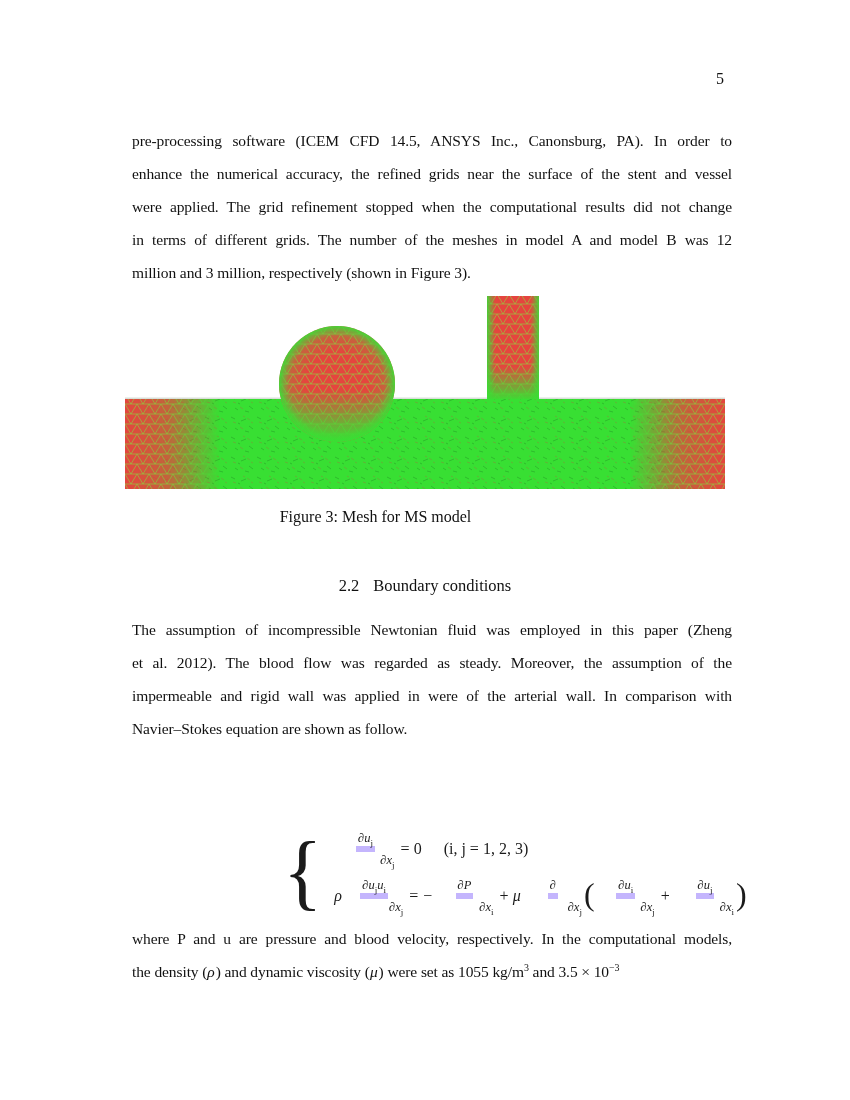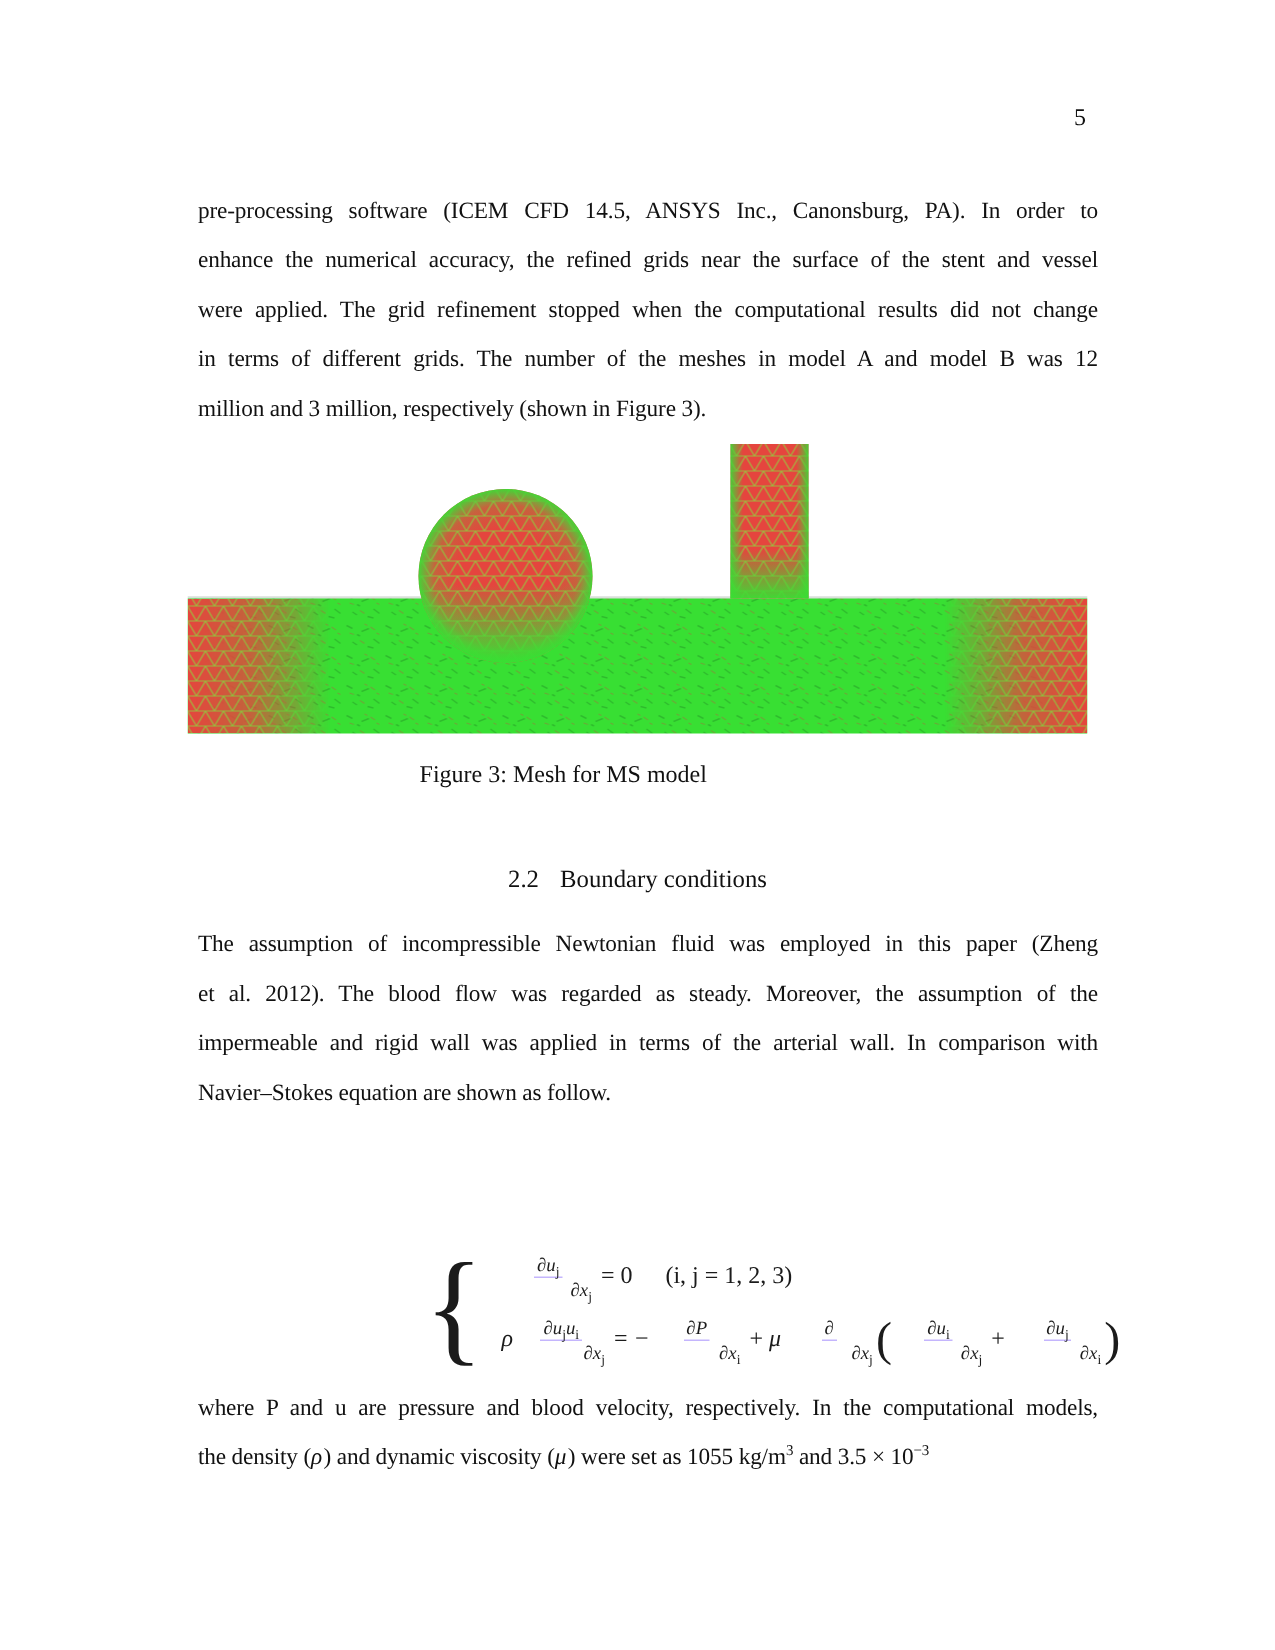--- a/index.html
+++ b/index.html
@@ -41,21 +41,21 @@
     font-size:82px;line-height:1;font-weight:400;
     transform:scaleY(1.02);margin-right:12px;color:#1b1b1b;
     font-family:"Liberation Serif",serif;
   }
   .eq-rows{display:flex;flex-direction:column;gap:11px;}
   .eq-row{display:flex;align-items:center;font-size:16px;color:#1b1b1b;}
   .frac{
     display:inline-flex;flex-direction:column;align-items:center;
     font-size:12.5px;line-height:1.12;margin:0 2px;vertical-align:middle;
   }
-  .frac .num{border-bottom:1px solid #c4b5fd;padding:0 2px 1px 2px;text-align:right;}
+  .frac .num{border-bottom:6px solid #c4b5fd;padding:0 2px 1px 2px;text-align:right;}
   .frac .den{padding-top:1px;margin-left:44px;}
   .mv{font-style:italic;}
   .frac sub,.msub{font-size:9px;font-style:normal;vertical-align:sub;line-height:0;}
   .op{margin:0 4px;}
   .op.tight{margin:0 1px;}
   .grk{font-style:italic;margin-right:1px;}
   .cond{margin-left:18px;}
   .big-paren{font-size:32px;font-weight:300;line-height:0.9;transform:translateY(-1px);}
   sup{font-size:10px;line-height:0;}
 </style>
@@ -143,21 +143,21 @@
 
   <div class="figure-caption">Figure 3: Mesh for MS model</div>
 
   <div class="section-heading">
     <span class="sec-num">2.2</span><span>Boundary conditions</span>
   </div>
 
   <div class="para" style="top:613px">
     <div class="pline j">The assumption of incompressible Newtonian fluid was employed in this paper (Zheng</div>
     <div class="pline j">et al. 2012). The blood flow was regarded as steady. Moreover, the assumption of the</div>
-    <div class="pline j">impermeable and rigid wall was applied in terms of the arterial wall. In comparison with</div>
+    <div class="pline j">impermeable and rigid wall was applied in were of the arterial wall. In comparison with</div>
     <div class="pline last">Navier–Stokes equation are shown as follow.</div>
   </div>
 
   <div class="equation">
     <span class="brace">{</span>
     <div class="eq-rows">
 
       <div class="eq-row">
         <span class="frac">
           <span class="num"><span class="mv">∂u</span><sub>j</sub></span>

